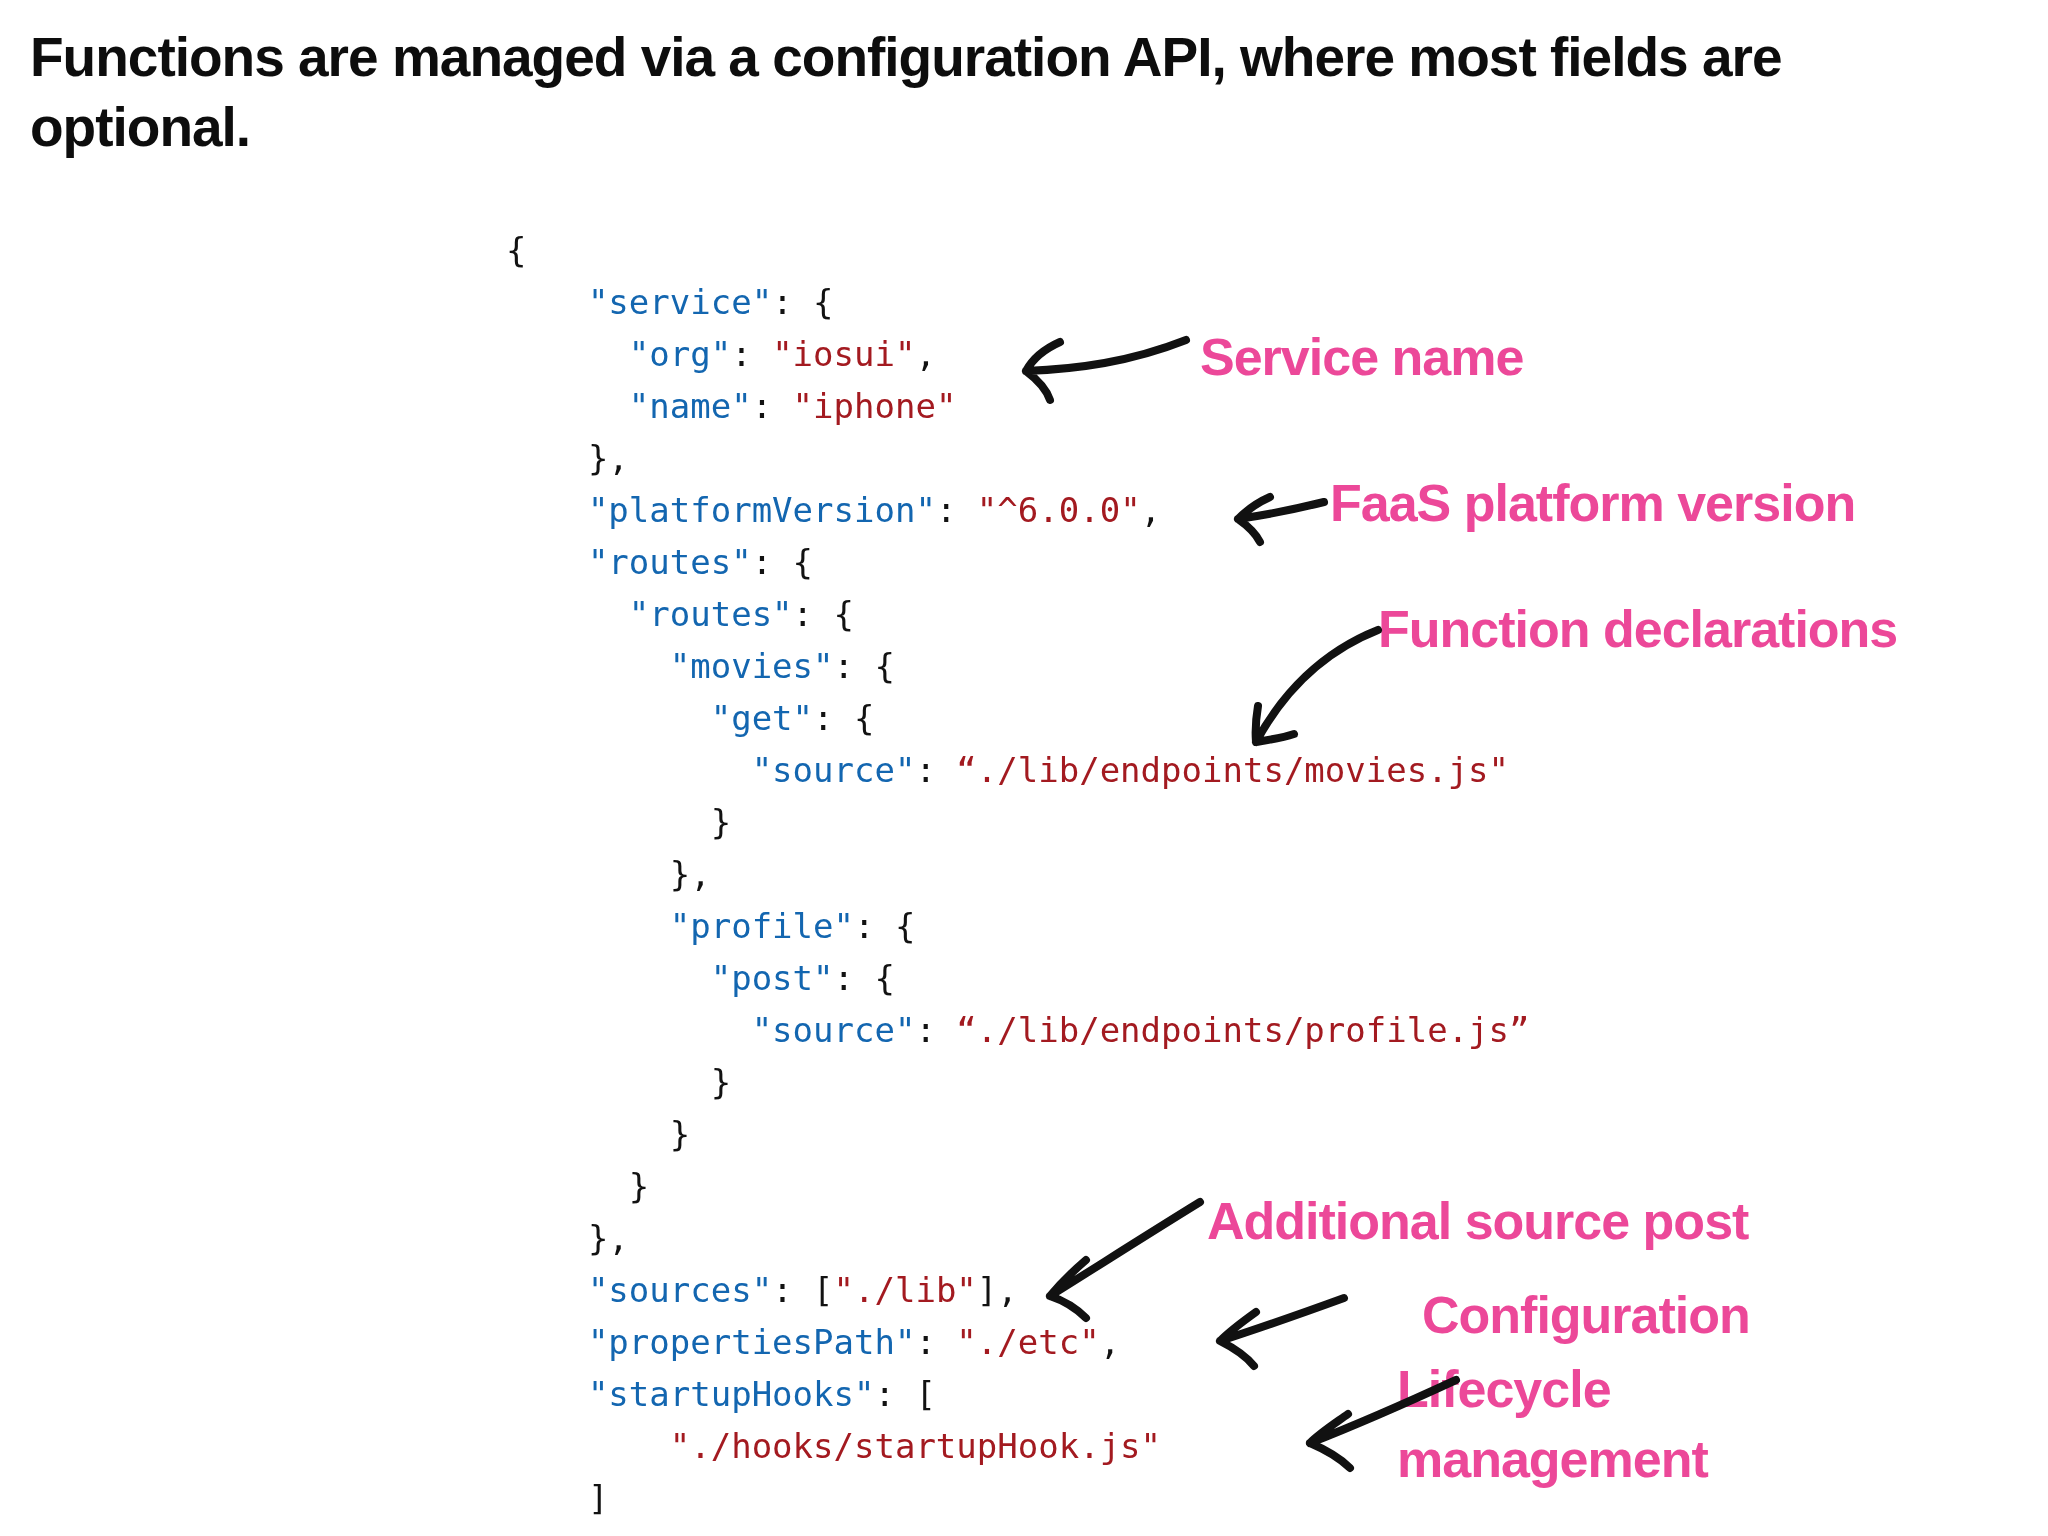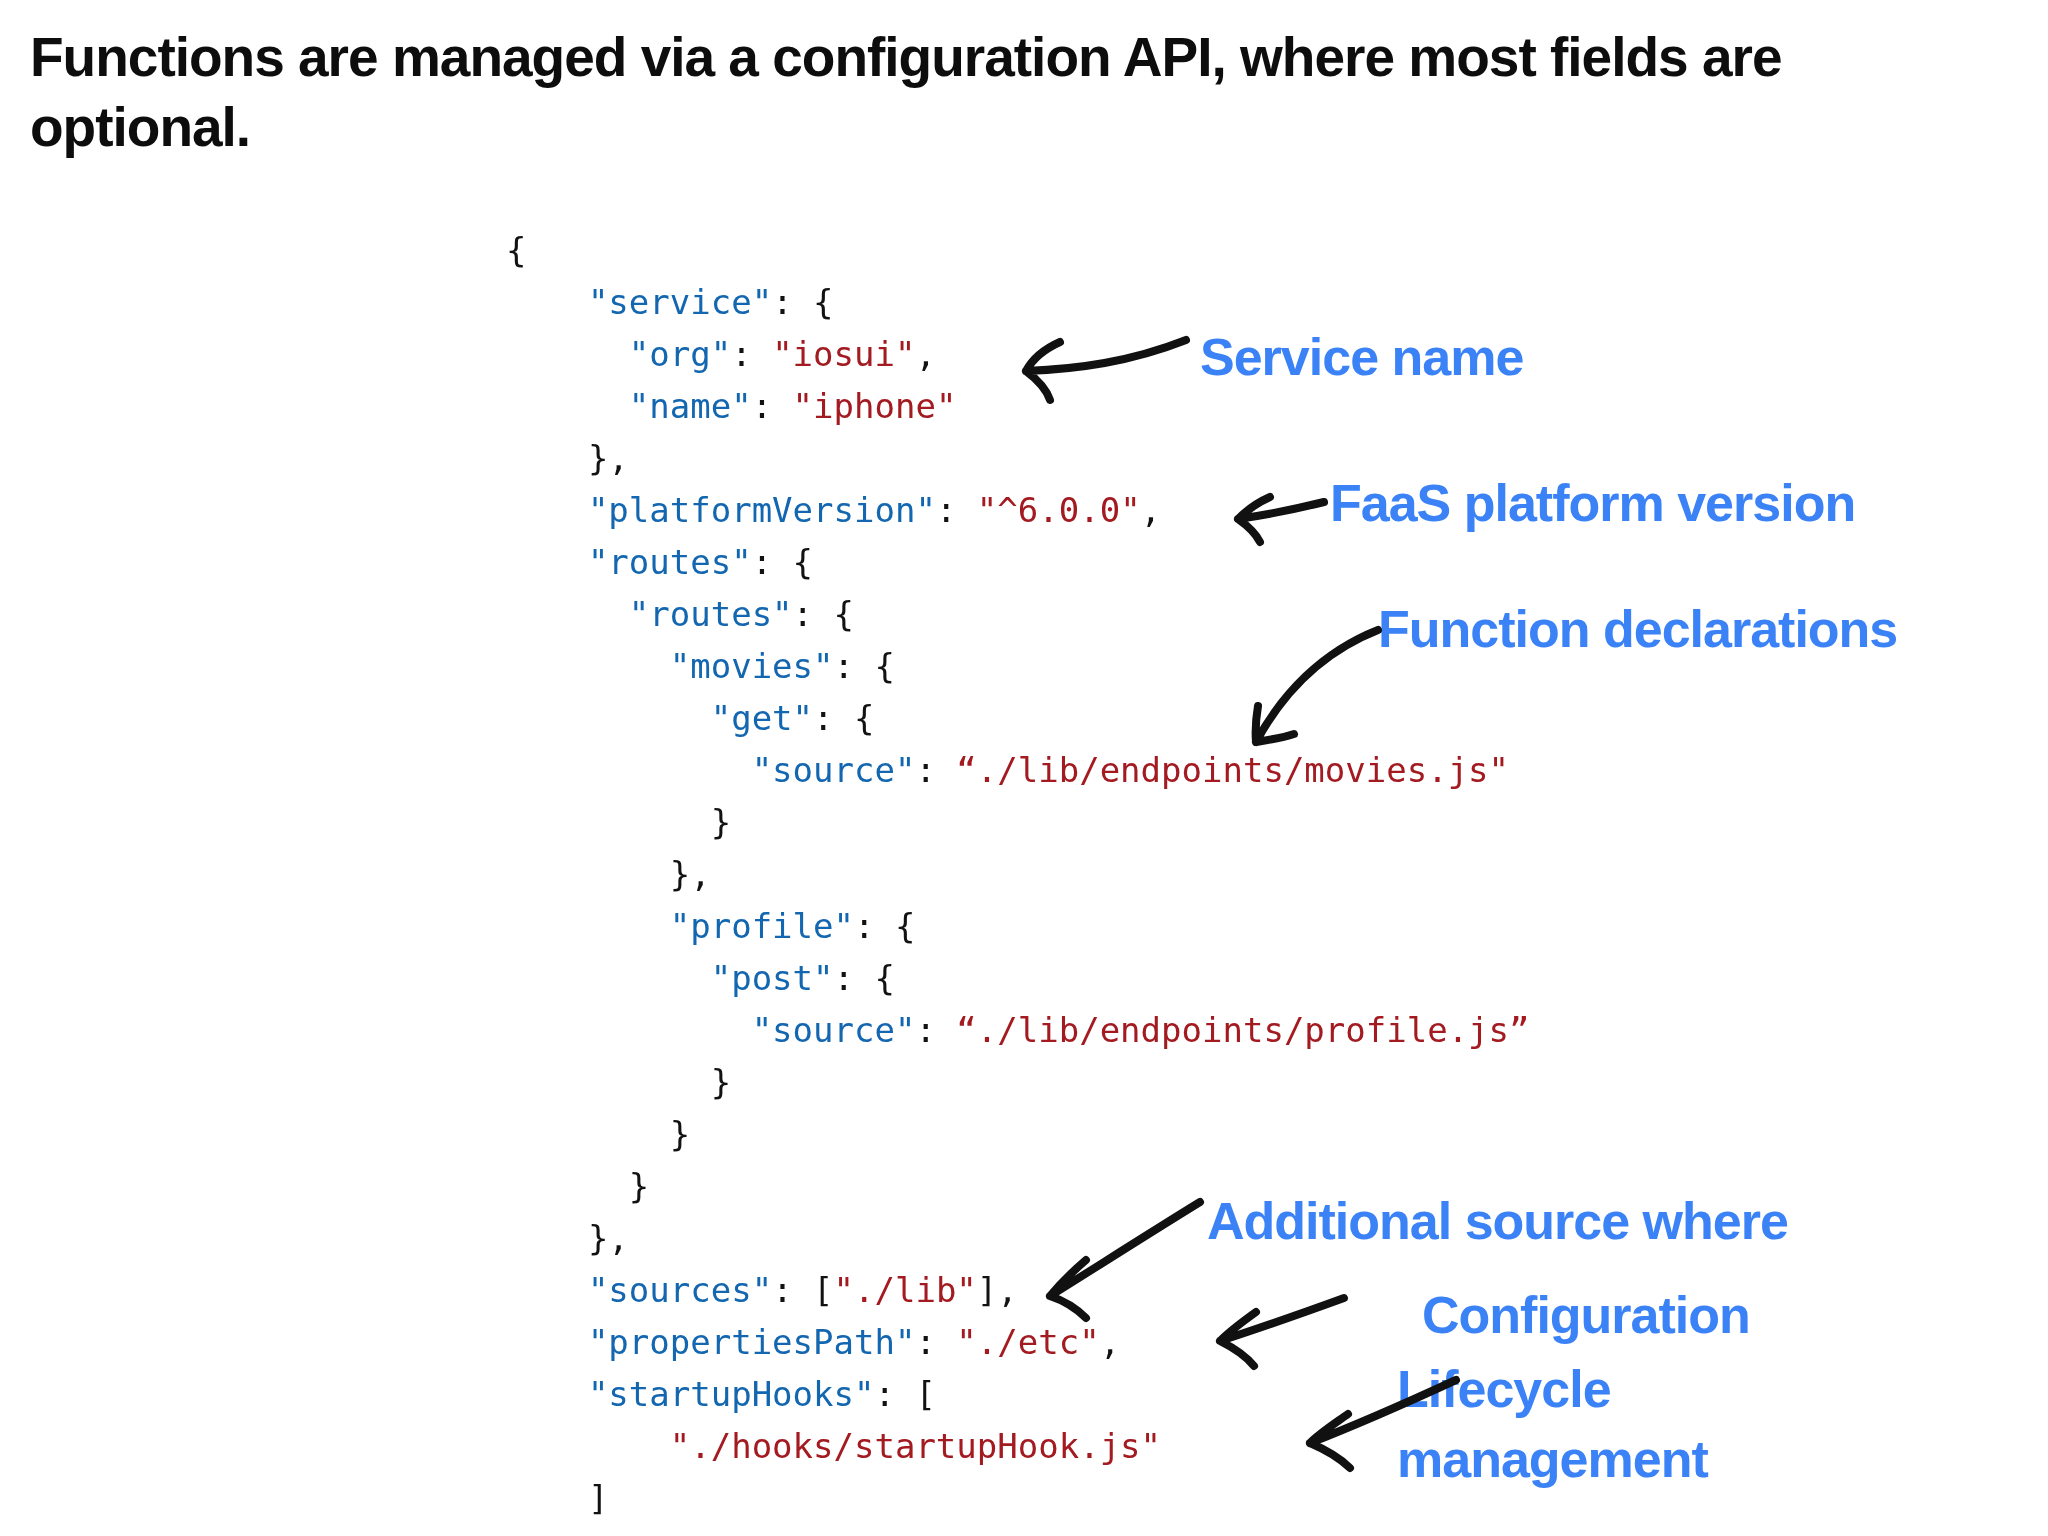--- a/index.html
+++ b/index.html
@@ -44,21 +44,21 @@
   .tok-key { color: var(--key, #1366b0); }
   .tok-str { color: var(--str, #a31a20); }
   .tok-pun { color: var(--pun, #121212); }
   .ann {
     position: absolute;
     font-family: "Liberation Sans", sans-serif;
     font-weight: bold;
     font-size: 52px;
     line-height: 70px;
     letter-spacing: -1px;
-    color: #3b82f6;
+    color: #ec4899;
     white-space: pre-line;
   }
   .ann-service   { left: 1200px; top: 322px; }
   .ann-faas      { left: 1330px; top: 468px; }
   .ann-fndecl    { left: 1378px; top: 594px; }
   .ann-addsrc    { left: 1207px; top: 1186px; }
   .ann-config    { left: 1422px; top: 1280px; }
   .ann-lifecycle { left: 1397px; top: 1354px; }
   .arrow-layer {
     position: absolute;
@@ -84,21 +84,21 @@
 optional.</h1>
 
   <div class="code-block"><div class="code-line"><span class="tok-pun">{</span></div><div class="code-line"><span class="tok-pun">    </span><span class="tok-key">"service"</span><span class="tok-pun">: {</span></div><div class="code-line"><span class="tok-pun">      </span><span class="tok-key">"org"</span><span class="tok-pun">: </span><span class="tok-str">"iosui"</span><span class="tok-pun">,</span></div><div class="code-line"><span class="tok-pun">      </span><span class="tok-key">"name"</span><span class="tok-pun">: </span><span class="tok-str">"iphone"</span></div><div class="code-line"><span class="tok-pun">    },</span></div><div class="code-line"><span class="tok-pun">    </span><span class="tok-key">"platformVersion"</span><span class="tok-pun">: </span><span class="tok-str">"^6.0.0"</span><span class="tok-pun">,</span></div><div class="code-line"><span class="tok-pun">    </span><span class="tok-key">"routes"</span><span class="tok-pun">: {</span></div><div class="code-line"><span class="tok-pun">      </span><span class="tok-key">"routes"</span><span class="tok-pun">: {</span></div><div class="code-line"><span class="tok-pun">        </span><span class="tok-key">"movies"</span><span class="tok-pun">: {</span></div><div class="code-line"><span class="tok-pun">          </span><span class="tok-key">"get"</span><span class="tok-pun">: {</span></div><div class="code-line"><span class="tok-pun">            </span><span class="tok-key">"source"</span><span class="tok-pun">: </span><span class="tok-str">“./lib/endpoints/movies.js"</span></div><div class="code-line"><span class="tok-pun">          }</span></div><div class="code-line"><span class="tok-pun">        },</span></div><div class="code-line"><span class="tok-pun">        </span><span class="tok-key">"profile"</span><span class="tok-pun">: {</span></div><div class="code-line"><span class="tok-pun">          </span><span class="tok-key">"post"</span><span class="tok-pun">: {</span></div><div class="code-line"><span class="tok-pun">            </span><span class="tok-key">"source"</span><span class="tok-pun">: </span><span class="tok-str">“./lib/endpoints/profile.js”</span></div><div class="code-line"><span class="tok-pun">          }</span></div><div class="code-line"><span class="tok-pun">        }</span></div><div class="code-line"><span class="tok-pun">      }</span></div><div class="code-line"><span class="tok-pun">    },</span></div><div class="code-line"><span class="tok-pun">    </span><span class="tok-key">"sources"</span><span class="tok-pun">: [</span><span class="tok-str">"./lib"</span><span class="tok-pun">],</span></div><div class="code-line"><span class="tok-pun">    </span><span class="tok-key">"propertiesPath"</span><span class="tok-pun">: </span><span class="tok-str">"./etc"</span><span class="tok-pun">,</span></div><div class="code-line"><span class="tok-pun">    </span><span class="tok-key">"startupHooks"</span><span class="tok-pun">: [</span></div><div class="code-line"><span class="tok-pun">        </span><span class="tok-str">"./hooks/startupHook.js"</span></div><div class="code-line"><span class="tok-pun">    ]</span></div><div class="code-line"><span class="tok-pun">}</span></div></div>
 
   <div class="ann ann-service">Service name</div>
 
   <div class="ann ann-fndecl">Function declarations</div>
 
   <div class="ann ann-faas">FaaS platform version</div>
 
-  <div class="ann ann-addsrc">Additional source where</div>
+  <div class="ann ann-addsrc">Additional source post</div>
 
   <div class="ann ann-config">Configuration</div>
 
   <div class="ann ann-lifecycle">Lifecycle
 management</div>
 
   <svg class="arrow-layer" viewBox="0 0 2048 1536" aria-hidden="true">
     <path d="M 1186 340 C 1130 362 1078 369 1026 371 M 1060 342 C 1042 350 1032 360 1026 371 M 1026 371 C 1038 380 1047 391 1050 400"></path>
     <path d="M 1324 502 C 1292 510 1266 515 1238 519 M 1270 497 C 1254 504 1246 511 1238 519 M 1238 519 C 1248 526 1256 534 1260 542"></path>
     <path d="M 1378 630 C 1322 652 1282 694 1256 742 M 1258 706 C 1256 718 1255 730 1256 742 M 1256 742 C 1268 740 1282 738 1294 734"></path>

